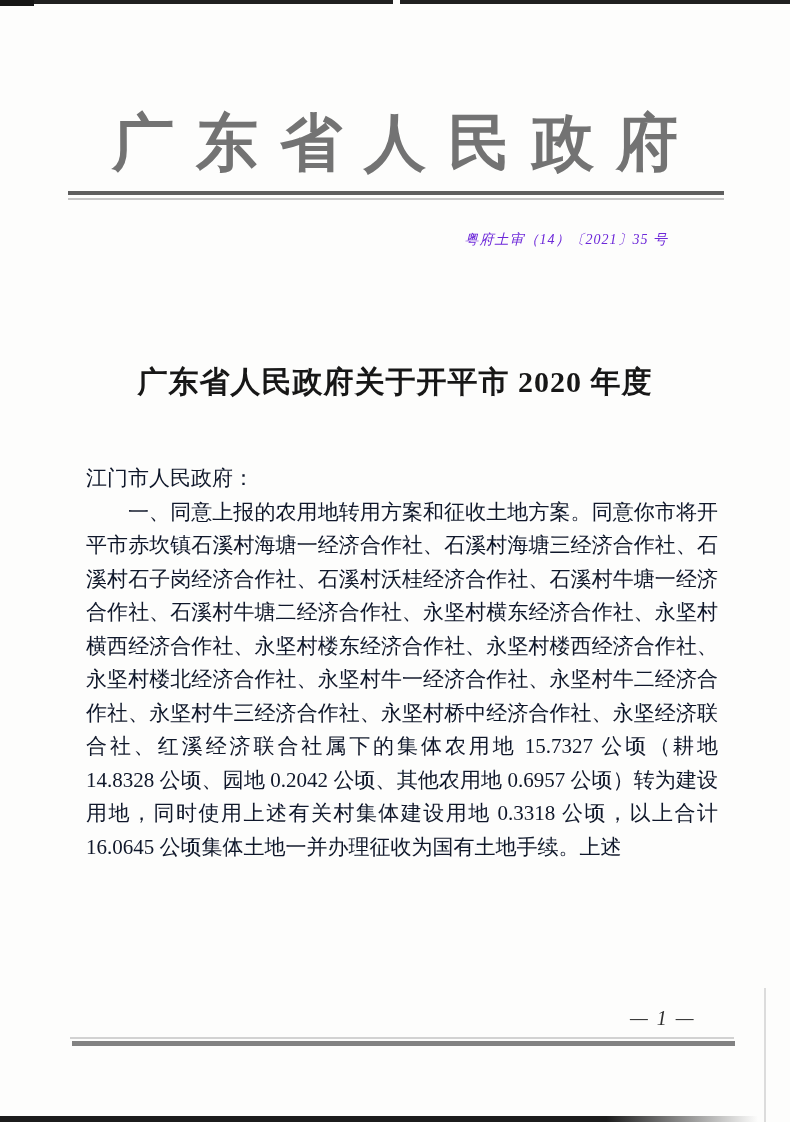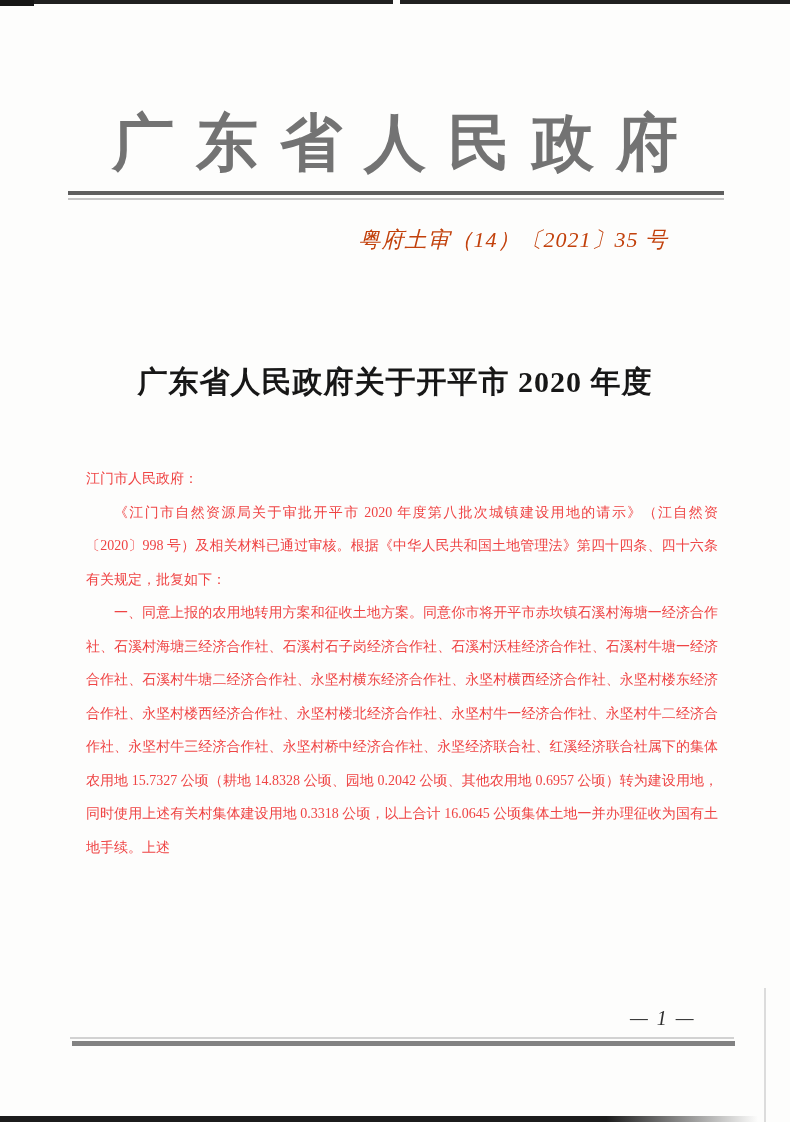--- a/index.html
+++ b/index.html
@@ -49,39 +49,39 @@
     position: absolute; left: 68px; top: 191px; width: 656px; height: 4px;
     background: #5e5e5e;
   }
   .rule-thin {
     position: absolute; left: 68px; top: 198px; width: 656px; height: 2px;
     background: #c4c4c4;
   }
   
   .doc-number {
     position: absolute; top: 226px; right: 122px;
-    font-size: 22px; line-height: 28px;
+    font-size: 14px; line-height: 28px;
     font-style: italic;
-    color: #c2410c;
+    color: #6d28d9;
     letter-spacing: 1px;
     white-space: nowrap;
   }
   
   .doc-title {
     position: absolute; left: 0; top: 360px; width: 790px;
     text-align: center;
     font-size: 30px; line-height: 43px; font-weight: 700;
     color: #171717;
     letter-spacing: 1px;
   }
   
   .doc-body {
     position: absolute; left: 86px; top: 462px; width: 632px;
-    font-size: 14px; line-height: 33.5px;
-    color: #ef4444;
+    font-size: 21px; line-height: 33.5px;
+    color: #0f172a;
     text-align: justify;
   }
   .doc-body p { margin: 0; text-indent: 2em; }
   .doc-body .salutation { text-indent: 0; }
   
   .page-number {
     position: absolute; left: 630px; top: 1005px;
     font-size: 20px; line-height: 26px;
     font-style: italic;
     color: #2f2f2f;
@@ -113,21 +113,20 @@
   <div class="rule-thin"></div>
 
   <div class="doc-number">粤府土审（14）〔2021〕35 号</div>
 
   <div class="doc-title">
     <div>广东省人民政府关于开平市 2020 年度</div>
   </div>
 
   <div class="doc-body">
     <p class="salutation">江门市人民政府：</p>
-    <p>《江门市自然资源局关于审批开平市 2020 年度第八批次城镇建设用地的请示》（江自然资〔2020〕998 号）及相关材料已通过审核。根据《中华人民共和国土地管理法》第四十四条、四十六条有关规定，批复如下：</p>
     <p>一、同意上报的农用地转用方案和征收土地方案。同意你市将开平市赤坎镇石溪村海塘一经济合作社、石溪村海塘三经济合作社、石溪村石子岗经济合作社、石溪村沃桂经济合作社、石溪村牛塘一经济合作社、石溪村牛塘二经济合作社、永坚村横东经济合作社、永坚村横西经济合作社、永坚村楼东经济合作社、永坚村楼西经济合作社、永坚村楼北经济合作社、永坚村牛一经济合作社、永坚村牛二经济合作社、永坚村牛三经济合作社、永坚村桥中经济合作社、永坚经济联合社、红溪经济联合社属下的集体农用地 15.7327 公顷（耕地 14.8328 公顷、园地 0.2042 公顷、其他农用地 0.6957 公顷）转为建设用地，同时使用上述有关村集体建设用地 0.3318 公顷，以上合计 16.0645 公顷集体土地一并办理征收为国有土地手续。上述</p>
   </div>
 
   <div class="page-number">— 1 —</div>
 
   <div class="bottom-rule-thin"></div>
   <div class="bottom-rule-thick"></div>
 
   <div class="scan-edge-bottom"></div>
   <div class="scan-edge-right"></div>

